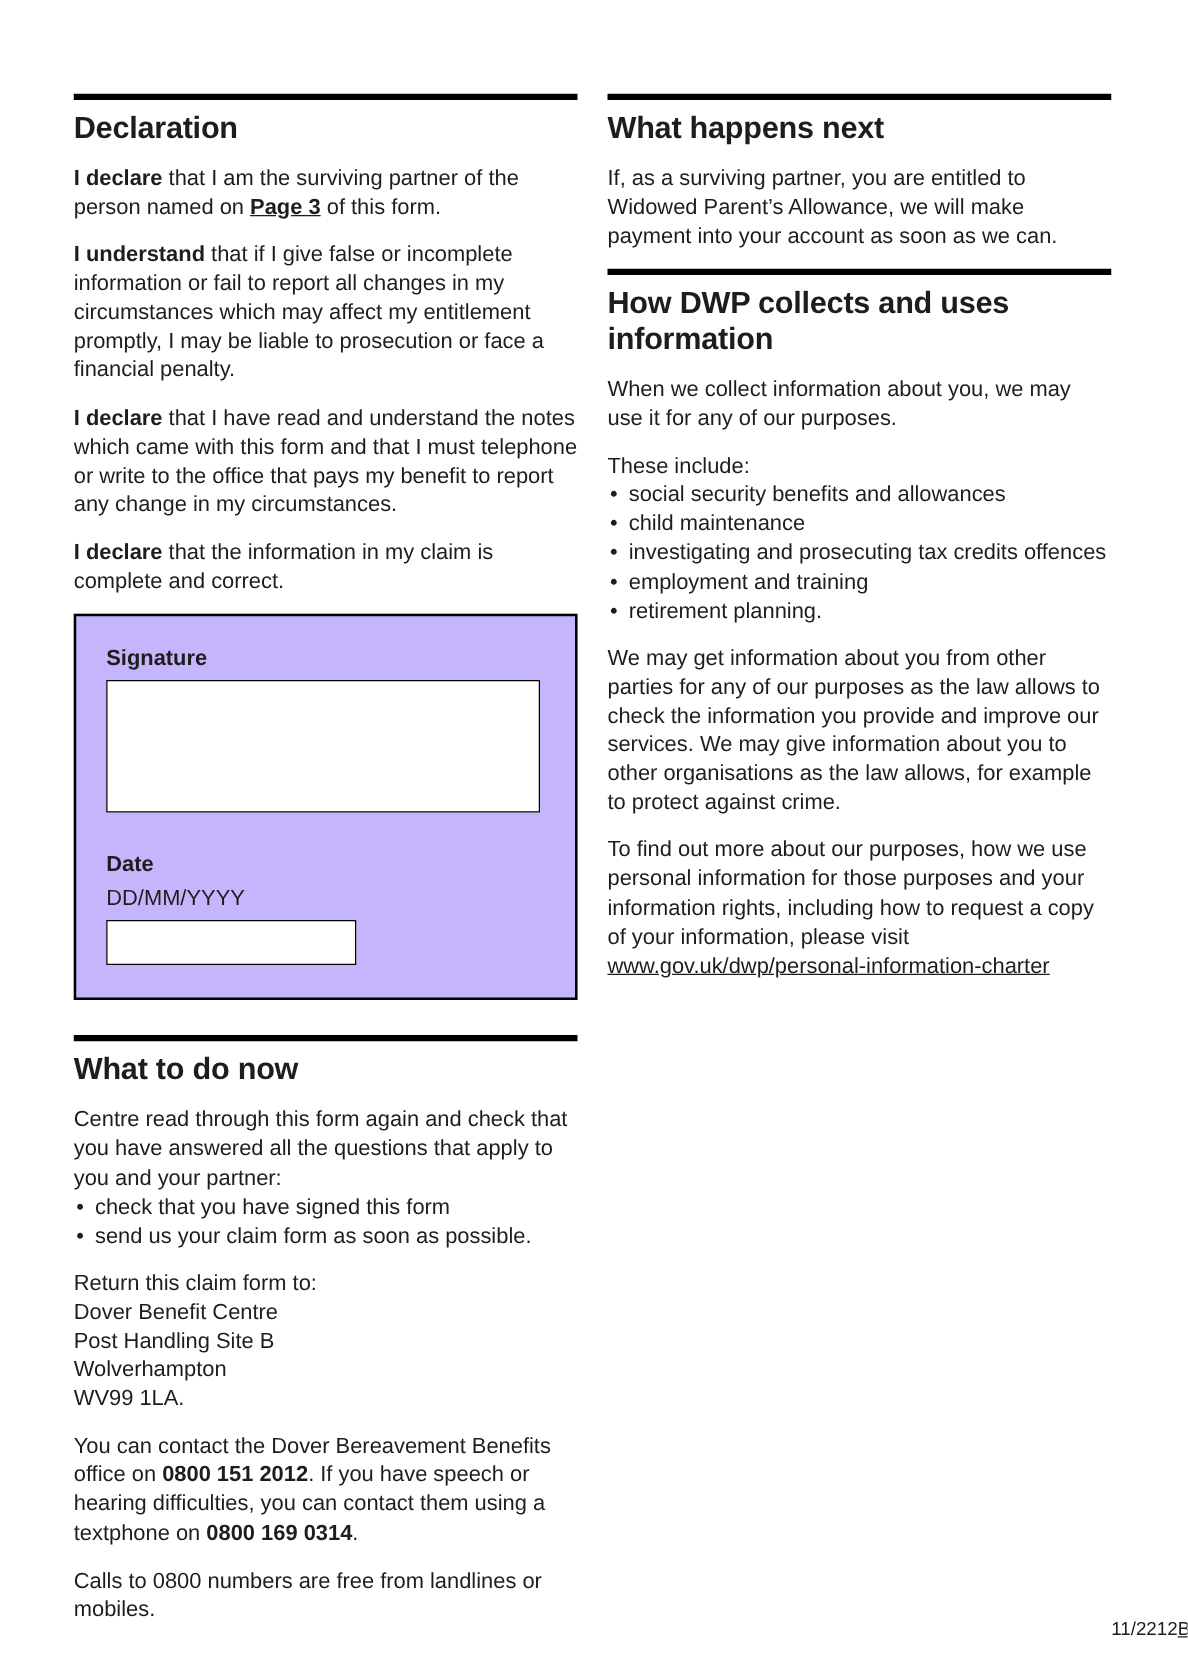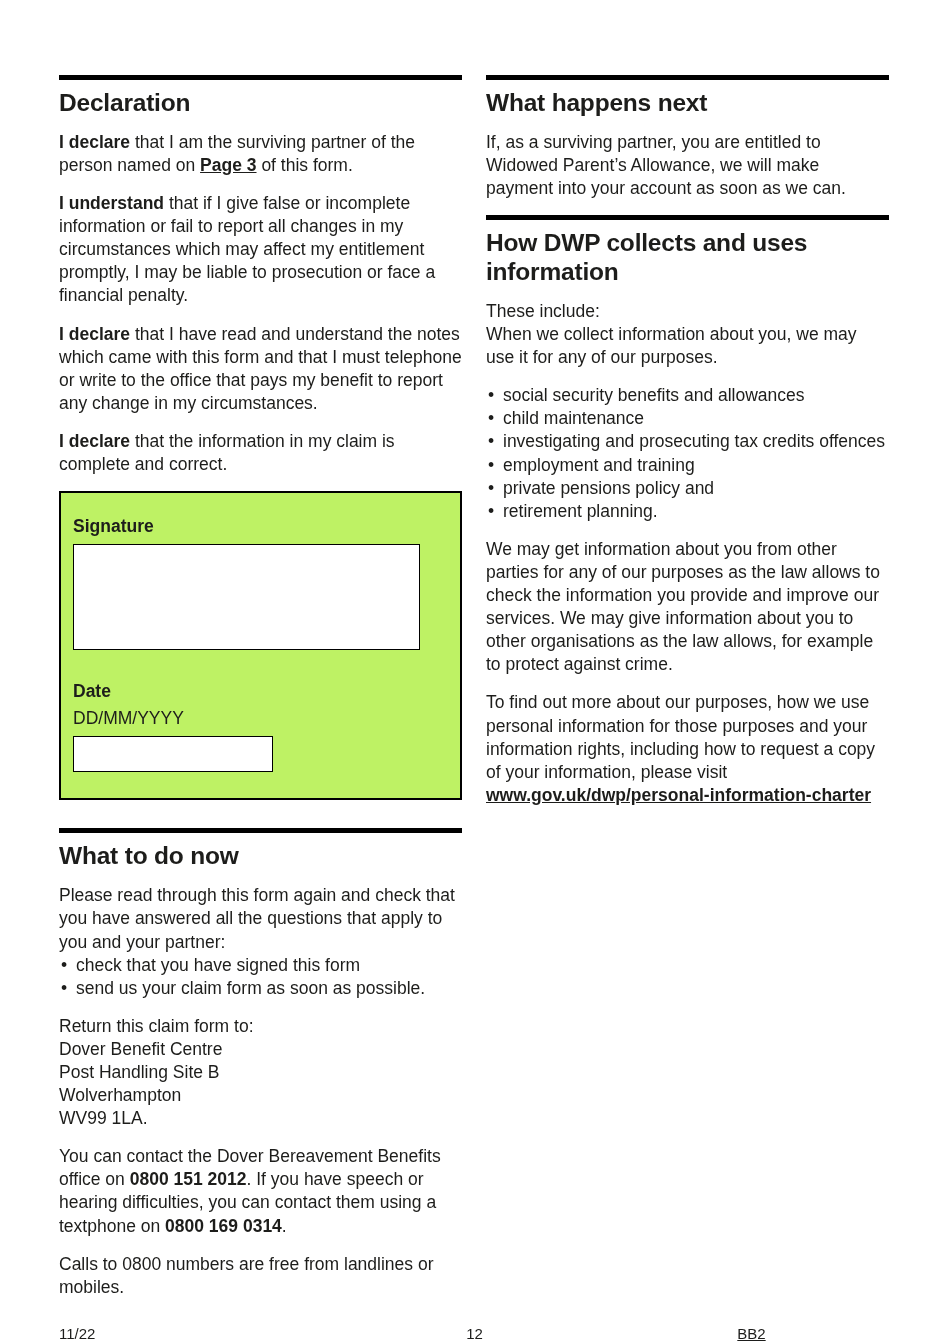--- a/index.html
+++ b/index.html
@@ -12,21 +12,20 @@
     font-family: "Liberation Sans", "DejaVu Sans", sans-serif;
     font-size: 17.5px;
     line-height: 1.32;
     -webkit-font-smoothing: antialiased;
   }
   .page {
     width: 950px;
     height: 1344px;
     padding: 75px 60px 30px 59px;
     display: flex;
-    flex-direction: column;
   }
   .columns {
     display: flex;
     gap: 24px;
     flex: 1 1 auto;
     align-items: flex-start;
   }
   .col { width: 403px; flex: 0 0 403px; }
 
   .section-rule {
@@ -42,22 +41,22 @@
     line-height: 1.18;
     letter-spacing: -0.2px;
   }
   p { margin: 0 0 15px 0; }
   .b { font-weight: bold; }
   .u { text-decoration: underline; text-align: right; }
 
   
   .sig-panel {
     border: 2px solid #000;
-    background: #bef264;
-    padding: 22px 24px 26px 12px;
+    background: #c4b5fd;
+    padding: 22px 24px 26px 24px;
     margin: 8px 0 28px 0;
   }
   .sig-label { font-weight: bold; margin: 0 0 6px 0; }
   .sig-input {
     background: #ffffff;
     border: 1.5px solid #000;
     width: 347px;
     height: 106px;
     margin-bottom: 30px;
   }
@@ -84,21 +83,21 @@
   ul.bullets li::before {
     content: "\2022";
     position: absolute;
     left: 2px;
   }
   ul.bullets.tight { margin-top: -15px; } 
 
   .addr-line { margin: 0; }
   .addr-block { margin: 0 0 15px 0; }
 
-  .link { font-weight: bold; text-decoration: underline; color: #1d1d1b; cursor: pointer; }
+  .link { font-weight: normal; text-decoration: underline; color: #1d1d1b; cursor: pointer; }
 
   .footer {
     margin-top: auto;
     display: flex;
     align-items: flex-end;
     font-size: 15px;
     padding-top: 10px;
   }
   .footer .f-left  { flex: 1; text-align: left; }
   .footer .f-center{ flex: 1; text-align: center; }
@@ -125,21 +124,21 @@
           <div class="sig-input"></div>
           <p class="date-label">Date</p>
           <p class="date-format">DD/MM/YYYY</p>
           <div class="date-input"></div>
         </div>
       </div>
 
       <div class="section">
         <hr class="section-rule">
         <h2>What to do now</h2>
-        <p>Please read through this form again and check that you have answered all the questions that apply to you and your partner:</p>
+        <p>Centre read through this form again and check that you have answered all the questions that apply to you and your partner:</p>
         <ul class="bullets tight">
           <li>check that you have signed this form</li>
           <li>send us your claim form as soon as possible.</li>
         </ul>
         <div class="addr-block">
           <p class="addr-line">Return this claim form to:</p>
           <p class="addr-line">Dover Benefit Centre</p>
           <p class="addr-line">Post Handling Site B</p>
           <p class="addr-line">Wolverhampton</p>
           <p class="addr-line">WV99 1LA.</p>
@@ -154,28 +153,27 @@
 
       <div class="section">
         <hr class="section-rule">
         <h2>What happens next</h2>
         <p>If, as a surviving partner, you are entitled to Widowed Parent’s Allowance, we will make payment into your account as soon as we can.</p>
       </div>
 
       <div class="section">
         <hr class="section-rule">
         <h2>How DWP collects and uses information</h2>
+        <p>When we collect information about you, we may use it for any of our purposes.</p>
         <p style="margin-bottom:0">These include:</p>
-        <p>When we collect information about you, we may use it for any of our purposes.</p>
         <ul class="bullets">
           <li>social security benefits and allowances</li>
           <li>child maintenance</li>
           <li>investigating and prosecuting tax credits offences</li>
           <li>employment and training</li>
-          <li>private pensions policy and</li>
           <li>retirement planning.</li>
         </ul>
         <p>We may get information about you from other parties for any of our purposes as the law allows to check the information you provide and improve our services. We may give information about you to other organisations as the law allows, for example to protect against crime.</p>
         <p><span>To find out more about our purposes, how we use personal information for those purposes and your information rights, including how to request a copy of your information, please visit </span><span class="link">www.gov.uk/dwp/personal-information-charter</span></p>
       </div>
 
     </div>
   </div>
 
   <div class="footer">

